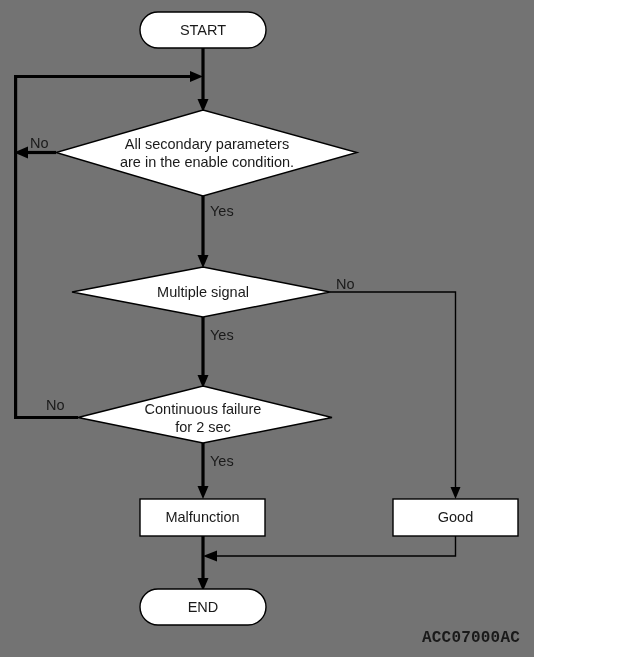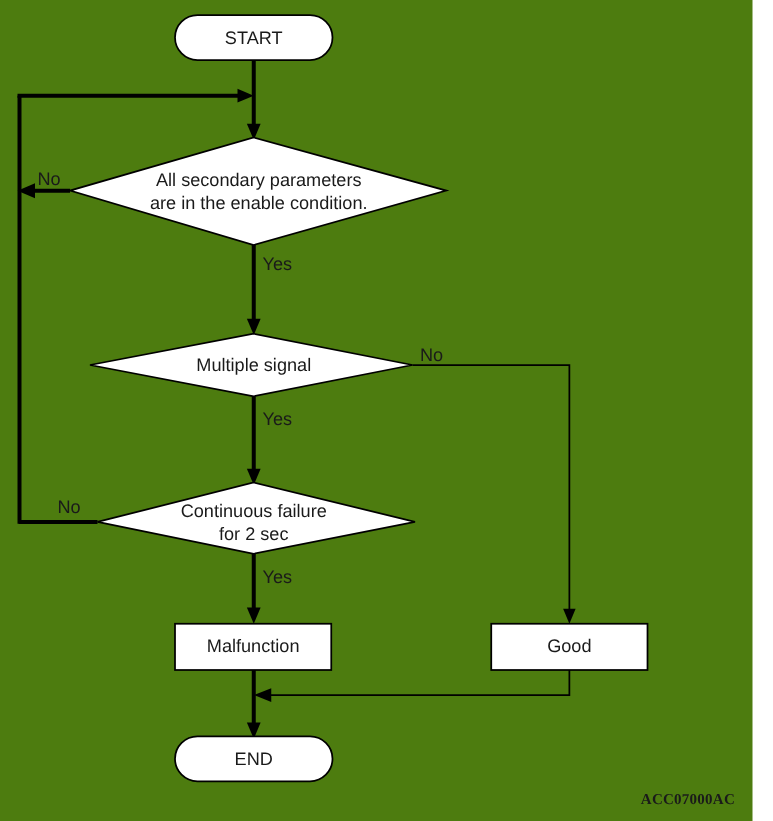--- a/index.html
+++ b/index.html
@@ -2,23 +2,23 @@
 <html><head>
 <meta charset="utf-8">
 <style>
   html, body {
     margin: 0;
     padding: 0;
     background: #ffffff;
   }
   #page {
     position: relative;
-    width: 602px;
+    width: 534px;
     height: 657px;
-    background: #4d7c0f;
+    background: #737373;
     font-family: "Liberation Sans", sans-serif;
     overflow: hidden;
   }
   svg.flow {
     position: absolute;
     left: 0;
     top: 0;
     width: 618px;
     height: 657px;
   }
@@ -54,22 +54,22 @@
   .arrow-main {
     fill: #000000;
   }
   .arrow-thin {
     fill: #000000;
   }
   .ref-code {
     position: absolute;
     right: 14px;
     bottom: 10px;
-    font-family: Liberation Serif, serif;
-    font-size: 12px;
+    font-family: Liberation Mono, monospace;
+    font-size: 16px;
     font-weight: bold;
     color: #1a1a1a;
     letter-spacing: 0.2px;
   }
 </style>
 </head>
 <body>
 
 <div id="page">
 

